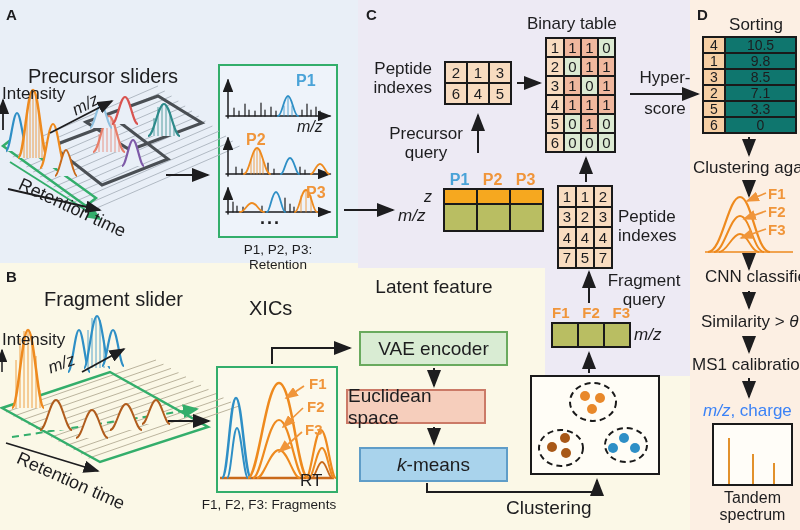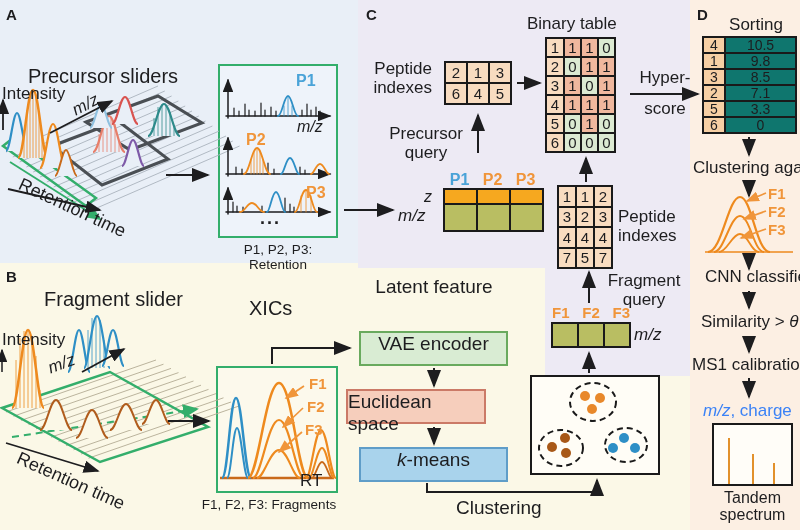--- a/index.html
+++ b/index.html
@@ -25,21 +25,21 @@
            font-size:15px;background:#fff}
   .peach>div,.peachcell{background:#f8dcc0 !important}
   .tbl>.peachcell{background:#f8dcc0}
   .tbl>.v1{background:#f0b89e}
   .tbl>.v0{background:#dcead2}
   .tbl>.amber{background:#f6a81f}
   .tbl>.olive{background:#b9be62}
   .tbl>.score{background:#0f766e;font-size:14px}
   .tbl>.sidx{background:#f6cfa4;font-size:14px}
   .gbox{position:absolute;z-index:1;border:2.5px solid #33ae6b}
-  .fbox{position:absolute;z-index:3;display:flex;align-items:flex-start;justify-content:center;
+  .fbox{position:absolute;z-index:3;display:flex;align-items:center;justify-content:center;
         border:2px solid;font-size:19px}
   #vaeBox{background:#d9ecd3;border-color:#69aa5e}
   #eucBox{background:#f6cebc;border-color:#cb7a67}
   #kmBox{background:#a9d3ec;border-color:#5f9dc8}
   .whitebox{position:absolute;z-index:1;border:2px solid #1a1a1a}
 </style>
 </head>
 <body>
 
 <div class="bg" id="bgA"></div>
@@ -226,21 +226,21 @@
 <div class="fbox" id="vaeBox" style="left:359px;top:331px;width:149px;height:35px">
   <span>VAE encoder</span>
 </div>
 <div class="fbox" id="eucBox" style="left:346px;top:389px;width:140px;height:35px">
   <span>Euclidean space</span>
 </div>
 <div class="fbox" id="kmBox" style="left:359px;top:447px;width:149px;height:35px">
   <span class="it">k</span>
     <span>-means</span>
 </div>
-<div class="abs t19" style="left:456px;top:497px">Clustering</div>
+<div class="abs t19" style="left:506px;top:497px">Clustering</div>
 
 <div class="abs plabel" style="left:366px;top:6px">C</div>
 <div class="abs t17" style="left:527px;top:14px">Binary table</div>
 <div class="abs t17 rgt" style="left:352px;top:60px;width:80px;line-height:18.5px">
   <span>Peptide</span><br>
   <span>indexes</span>
 </div>
 
 <div class="tbl" id="pidxTbl" style="left:444px;top:61px;grid-template-columns:22px 22px 22px;grid-auto-rows:21px">
   <div class="peachcell">2</div>

